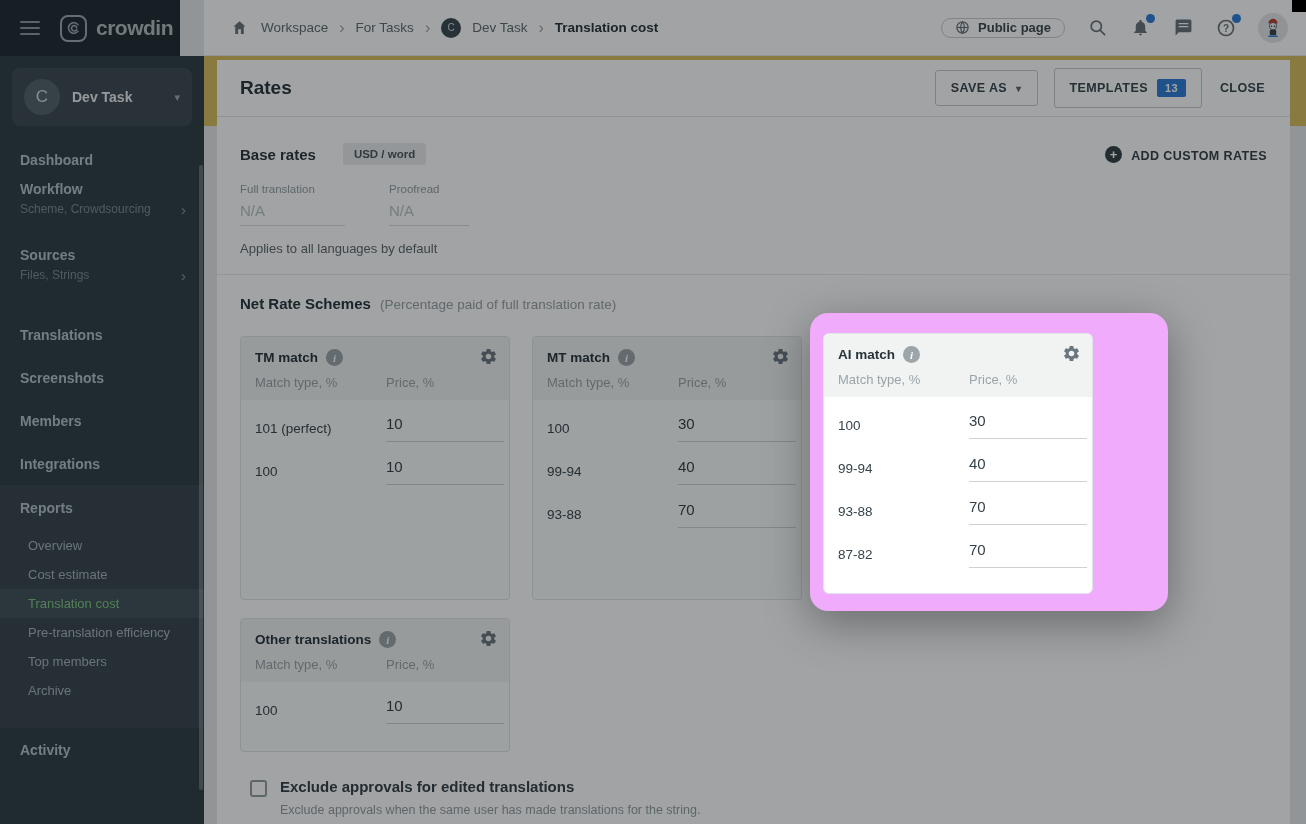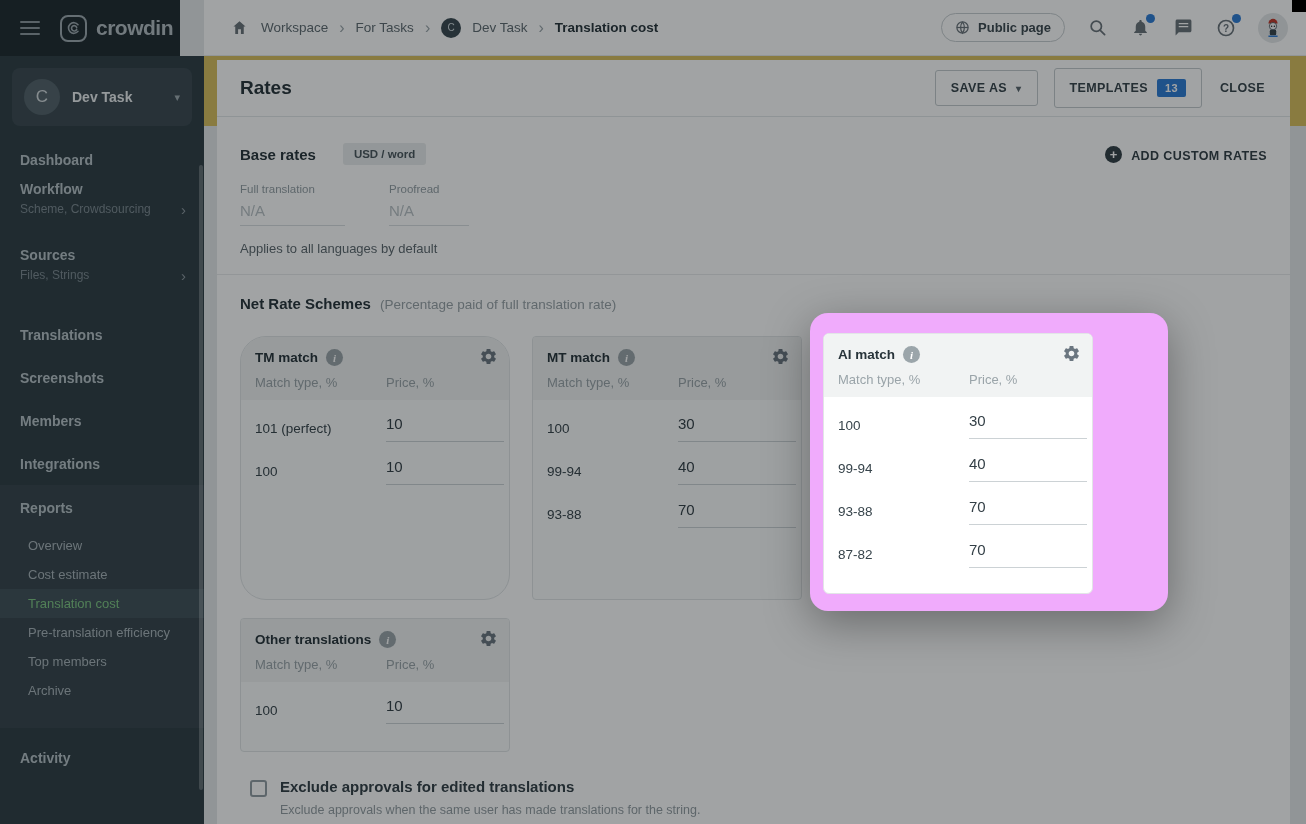--- a/index.html
+++ b/index.html
@@ -19,21 +19,21 @@
   .topbar-main { position:absolute; left:204px; top:0; right:0; height:56px; background:#ffffff;
     border-bottom:1px solid #e7eaeb; display:flex; align-items:center; padding:0 18px 0 24px; z-index:10; }
   .breadcrumb { display:flex; align-items:center; gap:11px; flex:1; }
   .crumb { font-size:13.5px; color:#5f6b71; cursor:pointer; }
   .crumb-sep::before { content:"›"; font-size:16px; color:#9aa4a9; }
   .crumb-avatar { width:20px; height:20px; border-radius:50%; background:#3b4a52; color:#cfd8dc;
     font-size:10px; display:flex; align-items:center; justify-content:center; cursor:pointer; }
   .crumb.current { font-weight:bold; color:#28343a; cursor:default; }
 
   .top-actions { display:flex; align-items:center; gap:21px; }
-  .public-pill { display:flex; align-items:center; gap:8px; height:29px; padding:0 13px;
+  .public-pill { display:flex; align-items:center; gap:8px; height:20px; padding:0 13px;
     border:1px solid #c7cdd0; border-radius:15px; font-size:13px; font-weight:600; color:#3d4950; cursor:pointer; background:#fff; }
   .icon-btn { position:relative; width:22px; height:22px; display:flex; align-items:center; justify-content:center; cursor:pointer; }
   .notif-dot { position:absolute; top:-3px; right:-4px; width:9px; height:9px; border-radius:50%; background:#2e7cd6; }
   .user-avatar { width:30px; height:30px; border-radius:50%; background:#e4e7e9; overflow:hidden;
     display:flex; align-items:center; justify-content:center; cursor:pointer; }
 
   
   .sidebar { position:absolute; left:0; top:56px; width:204px; bottom:0; background:#2f3e45; z-index:10; }
   .project-box { margin:12px; height:58px; background:#3c4a51; border-radius:8px;
     display:flex; align-items:center; padding:0 12px; gap:12px; cursor:pointer; }
@@ -54,21 +54,21 @@
 
   .reports-section { background:#37454c; padding-bottom:23px; }
   .reports-header { height:46px; display:flex; align-items:center; padding:0 20px;
     color:#b7c2c7; font-size:14px; font-weight:600; cursor:pointer; }
   .report-sub { height:29px; display:flex; align-items:center; padding-left:28px;
     color:#a9b4ba; font-size:13px; cursor:pointer; }
   .report-sub.active { background:#41515a; color:#7fc783; }
 
   .side-footer-item { height:24px; display:flex; align-items:center; padding:0 20px;
     color:#b7c2c7; font-size:14px; font-weight:600; cursor:pointer; }
-  .side-footer-item.first { margin-top:18px; }
+  .side-footer-item.first { margin-top:10px; }
   .side-scrollbar { position:absolute; right:1px; top:109px; width:4px; height:625px;
     background:rgba(255,255,255,0.25); border-radius:2px; }
 
   
   .behind { position:absolute; left:204px; top:56px; right:0; bottom:0; background:#e6e9ea; }
   .banner-gold { position:absolute; left:204px; top:56px; right:0; height:70px; background:#d9bf5e; }
 
   
   .modal { position:absolute; left:217px; top:60px; width:1073px; bottom:0; background:#ffffff; z-index:5; }
   .modal-header { height:57px; border-bottom:1px solid #e3e7e8; display:flex; align-items:center; padding:0 23px; }
@@ -95,21 +95,21 @@
   .field-value { font-size:15px; color:#b9c1c5; padding:7px 0 6px; border-bottom:1px solid #d9dee0; cursor:text; }
   .field-value.w1 { width:105px; } .field-value.w2 { width:80px; }
   .base-note { margin-top:15px; font-size:13px; color:#5d686e; }
 
   .net-section { padding:20px 23px; }
   .net-title-row { display:flex; align-items:baseline; gap:9px; }
   .net-subtitle { font-size:13.5px; color:#98a2a7; }
   .cards-wrap { position:relative; margin-top:24px; height:430px; }
 
   .card { position:absolute; width:270px; border:1px solid #e0e4e6; border-radius:4px; background:#fbfcfc; overflow:hidden; }
-  .card.tm { left:0; top:0; height:264px;border-radius:26px; }
+  .card.tm { left:0; top:0; height:264px; }
   .card.mt { left:292px; top:0; height:264px; }
   .card.other { left:0; top:282px; height:134px; }
   .card-head { background:#f0f2f2; padding:12px 14px 10px; position:relative; }
   .card-title-row { display:flex; align-items:center; gap:8px; }
   .card-title { font-size:13.5px; font-weight:bold; color:#28343a; }
   .info-i { width:17px; height:17px; border-radius:50%; background:#9ba5aa; color:#fff;
     font-size:11px; font-weight:bold; font-family:"Liberation Serif", serif; font-style:italic;
     display:flex; align-items:center; justify-content:center; cursor:pointer; }
   .info-i::before { content:"i"; }
   .gear { position:absolute; right:11px; top:10px; cursor:pointer; }

